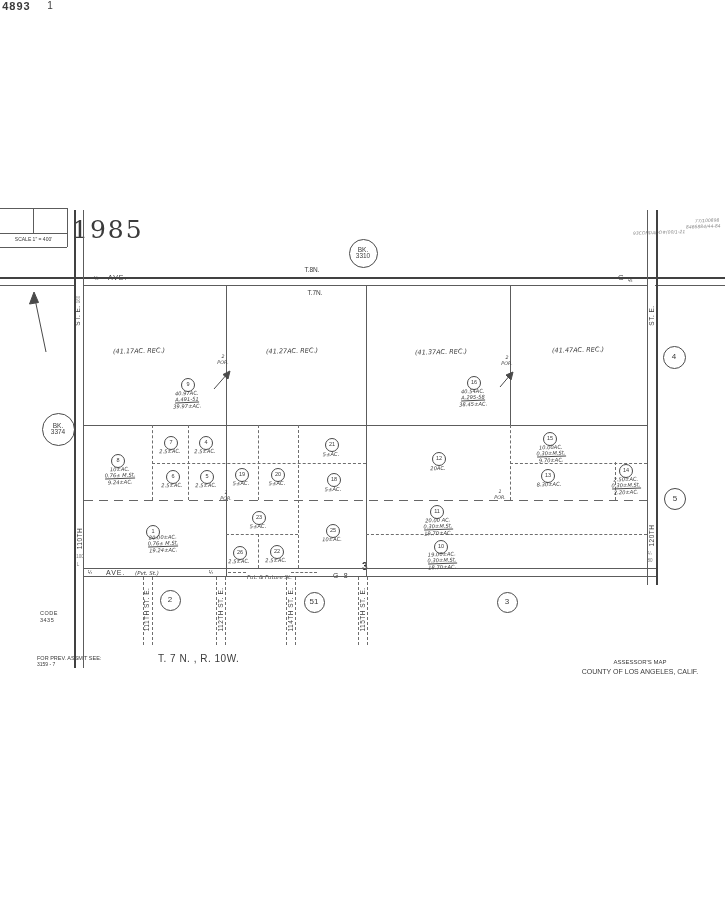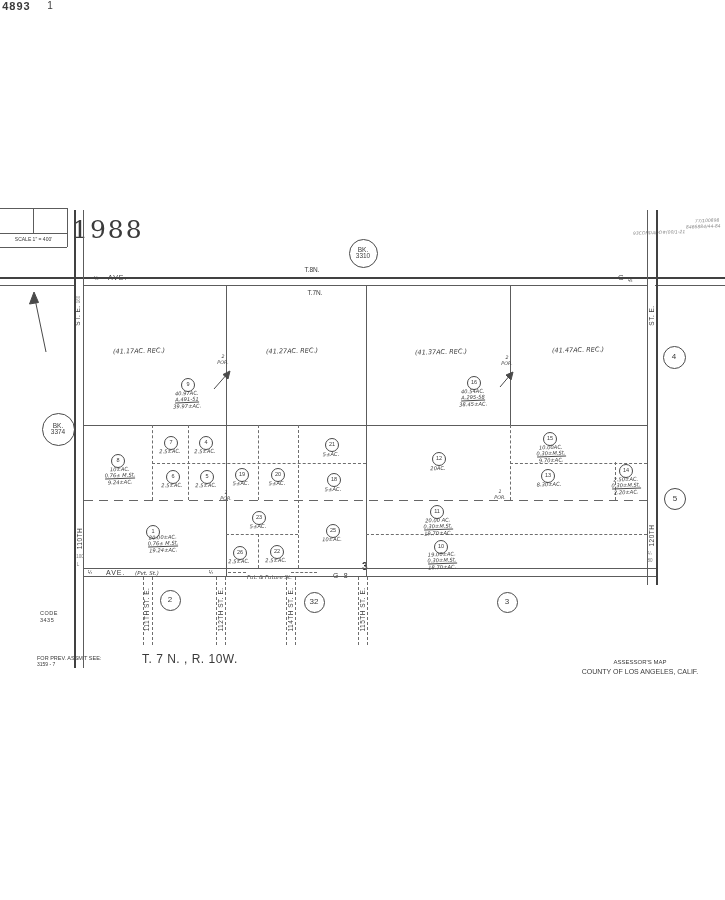--- a/index.html
+++ b/index.html
@@ -26,21 +26,21 @@
   svg{position:absolute;left:0;top:0;pointer-events:none}
 </style>
 </head>
 <body>
 
 <div class="canvas">
 
   <div class="lab ctr" style="left:0;top:214;width:33px;font-size:11px;font-weight:bold;letter-spacing:1px">4893</div>
   <div class="lab ctr" style="left:33px;top:215;width:34px;font-size:10px">1</div>
   <div class="lab ctr" style="left:0;top:237px;width:67px;font-size:5px">SCALE 1" = 400'</div>
-  <div class="lab" style="left:72px;top:216px;font-size:25px;font-family:'DejaVu Serif',serif;color:#3b3b3b;letter-spacing:2px">1988</div>
+  <div class="lab" style="left:72px;top:216px;font-size:25px;font-family:'DejaVu Serif',serif;color:#3b3b3b;letter-spacing:2px">1985</div>
 
   <div class="lab hw" style="right:6px;top:219px;font-size:4.5px;color:#8a8a8a;transform:rotate(-2deg)">77/100898</div>
   <div class="lab hw" style="right:4px;top:225px;font-size:4.5px;color:#8a8a8a;transform:rotate(-2deg)">8466884/44-84</div>
   <div class="lab hw" style="right:40px;top:231px;font-size:4.5px;color:#8a8a8a;transform:rotate(-2deg)">93CONDADO#(00/1-21</div>
 
   <div class="lab ctr" style="left:292px;top:266px;width:40px;font-size:6.5px">T.8N.</div>
   <div class="lab ctr" style="left:295px;top:289px;width:40px;font-size:6.5px">T.7N.</div>
 
   <div class="lab" style="left:94px;top:276px;font-size:5px">⅛</div>
   <div class="lab wbg" style="left:106px;top:274px;font-size:7px;letter-spacing:1px">AVE.</div>
@@ -57,21 +57,21 @@
   <div class="lab wbg hw" style="left:133px;top:570px;font-size:5.5px">(Pvt. St.)</div>
   <div class="lab wbg" style="left:207px;top:570px;font-size:5px">¼</div>
   <div class="lab wbg hw" style="left:245px;top:574px;font-size:5.5px">Fut. &amp; Future St.</div>
   <div class="lab wbg" style="left:331px;top:572px;font-size:7px;letter-spacing:1.5px">G-8</div>
   <div class="lab" style="left:362px;top:561px;font-size:10px;font-weight:bold;color:#2e2e2e">3</div>
 
   <div class="lab" style="left:40px;top:610px;font-size:5.5px;letter-spacing:.5px">CODE</div>
   <div class="lab" style="left:40px;top:617px;font-size:5.5px;letter-spacing:.5px">3435</div>
   <div class="lab" style="left:37px;top:655px;font-size:5.5px">FOR PREV. ASSM'T SEE:</div>
   <div class="lab" style="left:37px;top:662px;font-size:5px">3159 - 7</div>
-  <div class="lab" style="left:142px;top:653px;font-size:12px;letter-spacing:.5px">T. 7 N. , R. 10W.</div>
+  <div class="lab" style="left:158px;top:653px;font-size:10px;letter-spacing:.5px">T. 7 N. , R. 10W.</div>
   <div class="lab ctr" style="left:598px;top:659px;width:84px;font-size:6px">ASSESSOR'S MAP</div>
   <div class="lab ctr" style="left:560px;top:668px;width:160px;font-size:7px">COUNTY OF LOS ANGELES, CALIF.</div>
 
   <div id="lines-layer">
       <div class="hl b" style="left: 0px; top: 277px; width: 725px;"></div>
       <div class="hl" style="left: 0px; top: 285px; width: 74px;"></div>
       <div class="hl" style="left: 84px; top: 285px; width: 563px;"></div>
       <div class="hl" style="left: 655px; top: 285px; width: 70px;"></div>
       <div class="hl" style="left: 84px; top: 425px; width: 563px;"></div>
       <div class="hl" style="left: 84px; top: 568px; width: 572px;"></div>
@@ -108,21 +108,21 @@
         <div class="pline">BK.</div>
         <div class="pline">3310</div>
       </div>
       <div class="circle" style="left: 41.5px; top: 412.5px; width: 31px; height: 31px; font-size: 6.5px;">
         <div class="pline">BK.</div>
         <div class="pline">3374</div>
       </div>
       <div class="circle" style="left: 662.5px; top: 345.5px; width: 21px; height: 21px; font-size: 8px;">4</div>
       <div class="circle" style="left: 664px; top: 488px; width: 20px; height: 20px; font-size: 8px;">5</div>
       <div class="circle" style="left: 159.5px; top: 589.5px; width: 19px; height: 19px; font-size: 8px;">2</div>
-      <div class="circle" style="left: 303.5px; top: 591.5px; width: 19px; height: 19px; font-size: 8px;">32</div>
+      <div class="circle" style="left: 303.5px; top: 591.5px; width: 19px; height: 19px; font-size: 8px;">51</div>
       <div class="circle" style="left: 496.5px; top: 591.5px; width: 19px; height: 19px; font-size: 8px;">3</div>
       <div class="lab ctr hw" style="left: 94px; top: 348px; width: 90px; font-size: 6.5px; transform: rotate(-1.5deg);">(41.17AC. REC.)</div>
       <div class="lab ctr hw" style="left: 247px; top: 348px; width: 90px; font-size: 6.5px; transform: rotate(-1.5deg);">(41.27AC. REC.)</div>
       <div class="lab ctr hw" style="left: 396px; top: 349px; width: 90px; font-size: 6.5px; transform: rotate(-1.5deg);">(41.37AC. REC.)</div>
       <div class="lab ctr hw" style="left: 533px; top: 347px; width: 90px; font-size: 6.5px; transform: rotate(-1.5deg);">(41.47AC. REC.)</div>
       <div class="circle" style="left: 181px; top: 378px; width: 12px; height: 12px; font-size: 5.5px;">9</div>
       <div class="lab hw" style="left: 155px; top: 390px; width: 64px; font-size: 5.2px; line-height: 6px; text-align: center; transform: rotate(-2deg);">
         <div class="pline" style="display: block; min-width: 0px;">40.97AC.</div>
         <div class="pline frac" style="display: block; min-width: 0px; margin: 0px auto; width: fit-content;">A.491-51</div>
         <div class="pline" style="display: block; min-width: 0px;">39.97±AC.</div>

